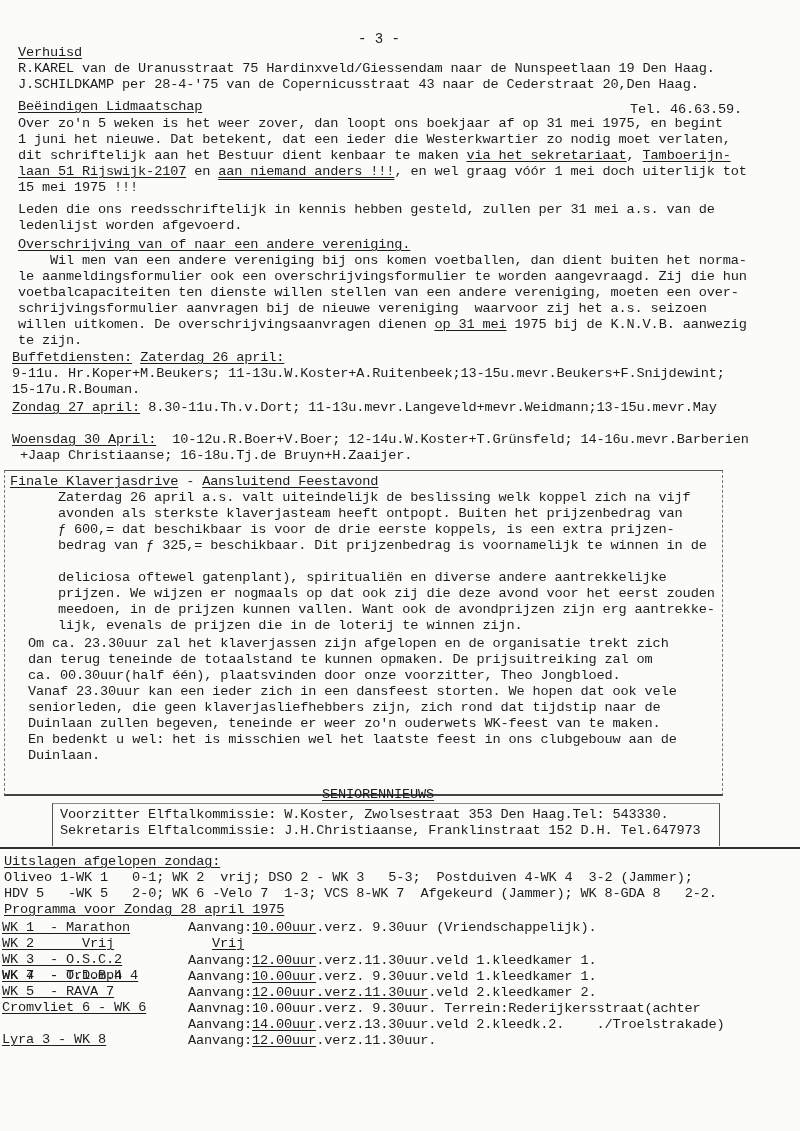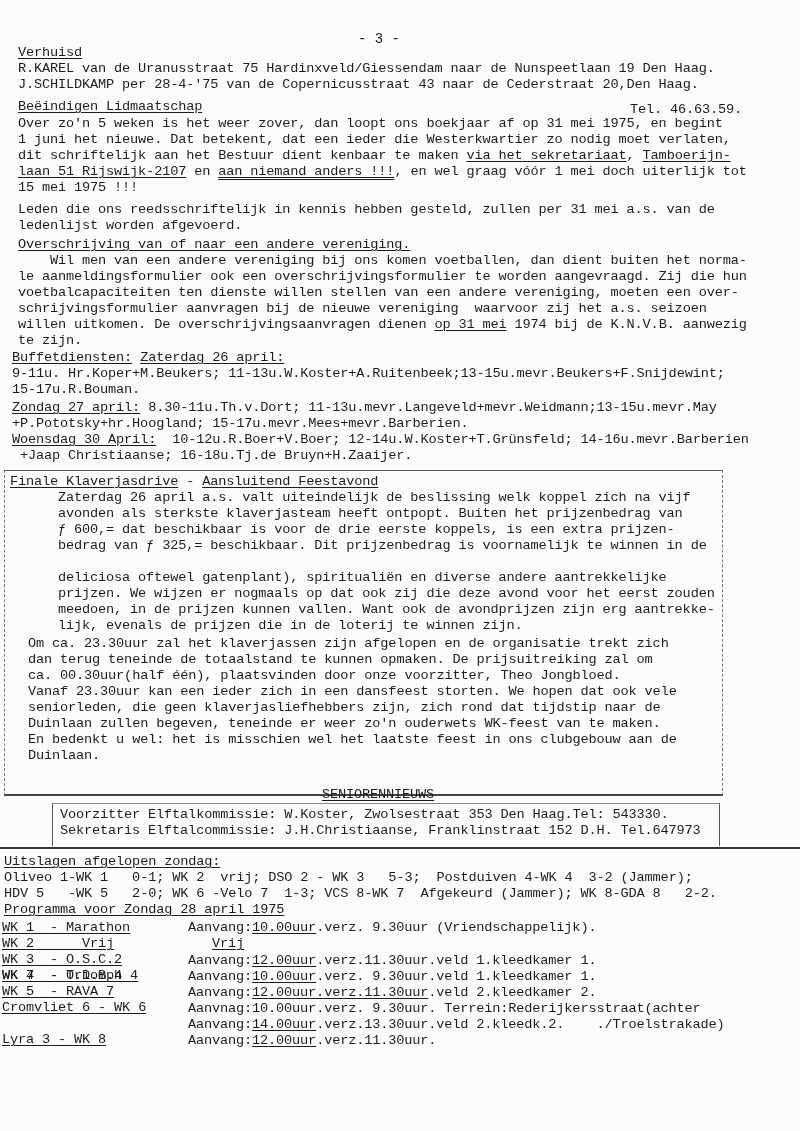--- a/index.html
+++ b/index.html
@@ -46,28 +46,27 @@
   <div class="line" style="left:18px;top:164px;"><span class="u">laan 51 Rijswijk-2107</span><span> en </span><span class="uu">aan niemand anders !!!</span><span>, en wel graag vóór 1 mei doch uiterlijk tot</span></div>
   <div class="line" style="left:18px;top:180px;">15 mei 1975 !!!</div>
   <div class="line" style="left:18px;top:202px;">Leden die ons reedsschriftelijk in kennis hebben gesteld, zullen per 31 mei a.s. van de</div>
   <div class="line" style="left:18px;top:218px;">ledenlijst worden afgevoerd.</div>
 
   <div class="line u" style="left:18px;top:237px;">Overschrijving van of naar een andere vereniging.</div>
   <div class="line" style="left:18px;top:253px;">    Wil men van een andere vereniging bij ons komen voetballen, dan dient buiten het norma-</div>
   <div class="line" style="left:18px;top:269px;">le aanmeldingsformulier ook een overschrijvingsformulier te worden aangevraagd. Zij die hun</div>
   <div class="line" style="left:18px;top:285px;">voetbalcapaciteiten ten dienste willen stellen van een andere vereniging, moeten een over-</div>
   <div class="line" style="left:18px;top:301px;">schrijvingsformulier aanvragen bij de nieuwe vereniging  waarvoor zij het a.s. seizoen</div>
-  <div class="line" style="left:18px;top:317px;"><span>willen uitkomen. De overschrijvingsaanvragen dienen </span><span class="u">op 31 mei</span><span> 1974 bij de K.N.V.B. aanwezig</span></div>
+  <div class="line" style="left:18px;top:317px;"><span>willen uitkomen. De overschrijvingsaanvragen dienen </span><span class="u">op 31 mei</span><span> 1975 bij de K.N.V.B. aanwezig</span></div>
   <div class="line" style="left:18px;top:333px;">te zijn.</div>
 
   <div class="line" style="left:12px;top:350px;"><span class="u">Buffetdiensten:</span> <span class="u">Zaterdag 26 april:</span></div>
   <div class="line" style="left:12px;top:366px;">9-11u. Hr.Koper+M.Beukers; 11-13u.W.Koster+A.Ruitenbeek;13-15u.mevr.Beukers+F.Snijdewint;</div>
   <div class="line" style="left:12px;top:382px;">15-17u.R.Bouman.</div>
   <div class="line" style="left:12px;top:400px;"><span class="u">Zondag 27 april:</span><span> 8.30-11u.Th.v.Dort; 11-13u.mevr.Langeveld+mevr.Weidmann;13-15u.mevr.May</span></div>
-  <div class="line" style="left:12px;top:416px;">+P.Pototsky+hr.Hoogland; 15-17u.mevr.Mees+mevr.Barberien.</div>
   <div class="line" style="left:12px;top:432px;"><span class="u">Woensdag 30 April:</span><span>  10-12u.R.Boer+V.Boer; 12-14u.W.Koster+T.Grünsfeld; 14-16u.mevr.Barberien</span></div>
   <div class="line" style="left:12px;top:448px;"> +Jaap Christiaanse; 16-18u.Tj.de Bruyn+H.Zaaijer.</div>
 
   <div class="box1"></div>
   <div class="line" style="left:10px;top:474px;"><span class="u">Finale Klaverjasdrive</span><span> - </span><span class="u">Aansluitend Feestavond</span></div>
   <div class="line" style="left:26px;top:490px;">    Zaterdag 26 april a.s. valt uiteindelijk de beslissing welk koppel zich na vijf</div>
   <div class="line" style="left:26px;top:506px;text-align:center;">    avonden als sterkste klaverjasteam heeft ontpopt. Buiten het prijzenbedrag van</div>
   <div class="line" style="left:26px;top:522px;text-align:center;">    ƒ 600,= dat beschikbaar is voor de drie eerste koppels, is een extra prijzen-</div>
   <div class="line" style="left:26px;top:538px;">    bedrag van ƒ 325,= beschikbaar. Dit prijzenbedrag is voornamelijk te winnen in de</div>
   <div class="line" style="left:26px;top:570px;">    deliciosa oftewel gatenplant), spiritualiën en diverse andere aantrekkelijke</div>

